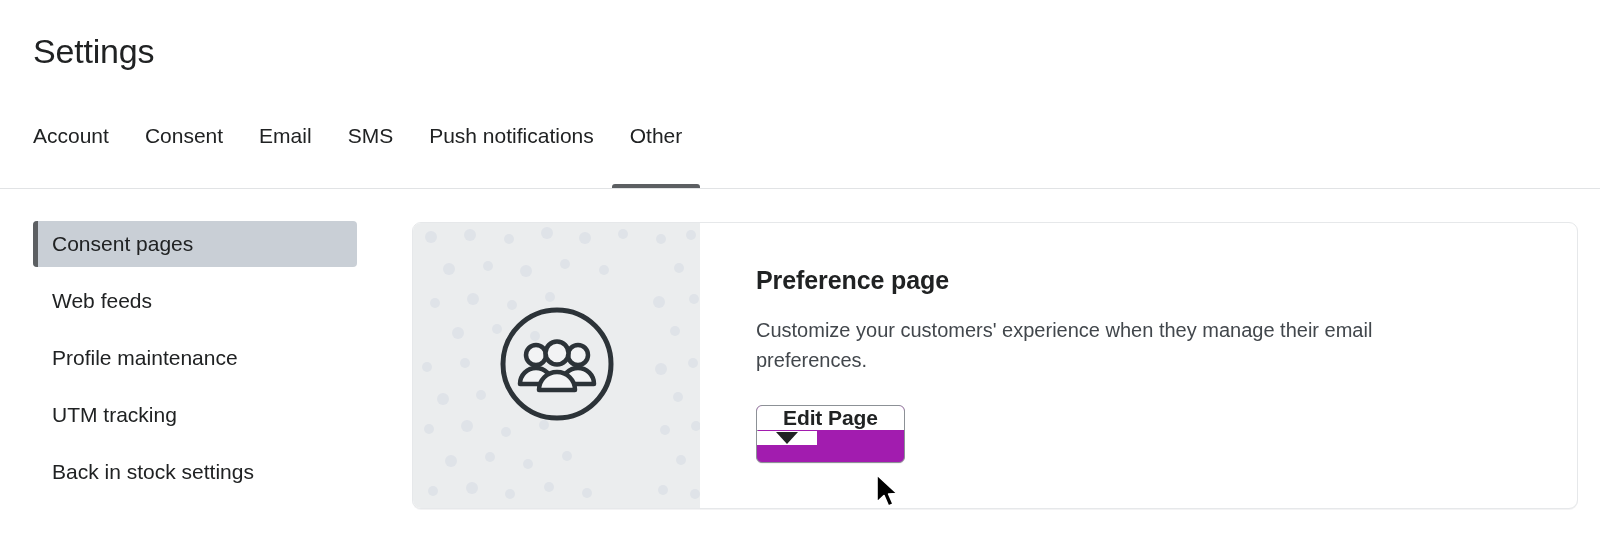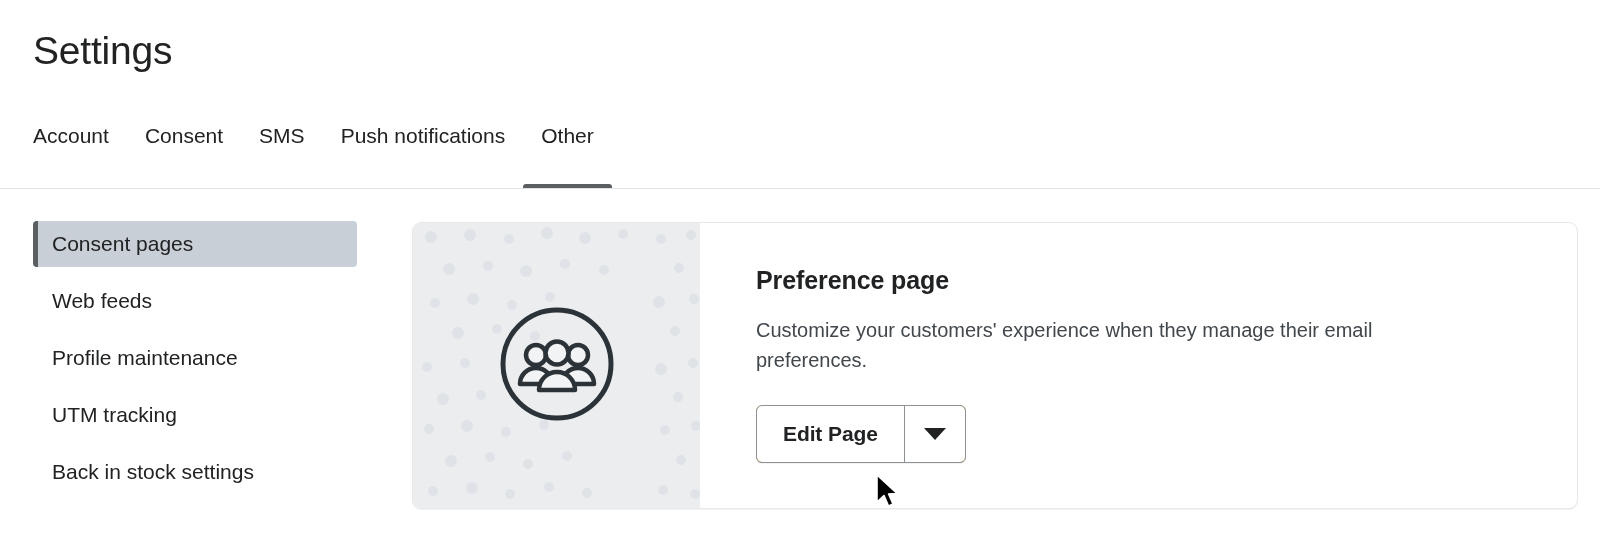--- a/index.html
+++ b/index.html
@@ -15,21 +15,21 @@
     color: #202223;
     overflow: hidden;
     position: relative;
   }
 
   
   .page-title {
     position: absolute;
     left: 33px;
     top: 29px;
-    font-size: 39px;
+    font-size: 34px;
     font-weight: 400;
     letter-spacing: -0.2px;
     color: #202223;
     line-height: 44px;
   }
 
   
   .tabbar {
     position: absolute;
     left: 0;
@@ -177,23 +177,24 @@
     max-width: 690px;
   }
 
   
   .split-button {
     display: inline-flex;
     align-items: stretch;
     height: 56px;
     border: 1px solid #8c9196;
     border-radius: 6px;
-    background: #a16207;
+    background: #a21caf;
     box-shadow: 0 1px 0 rgba(0,0,0,0.05);
     overflow: hidden;
+    flex-direction: column;
   }
   .split-main {
     display: flex;
     align-items: center;
     justify-content: center;
     padding: 0 26px;
     font-size: 21px;
     font-weight: 600;
     color: #202223;
     cursor: pointer;
@@ -237,20 +238,23 @@
 
 <div class="page-title">Settings</div>
 
 <div class="tabbar">
   <div class="tabs">
     <div class="tab">
       <span>Account</span>
     </div>
     <div class="tab">
       <span>Consent</span>
+    </div>
+    <div class="tab">
+      <span>Email</span>
     </div>
     <div class="tab">
       <span>SMS</span>
     </div>
     <div class="tab">
       <span>Push notifications</span>
     </div>
     <div class="tab is-active">
       <span>Other</span>
       <span class="tab-indicator"></span>

